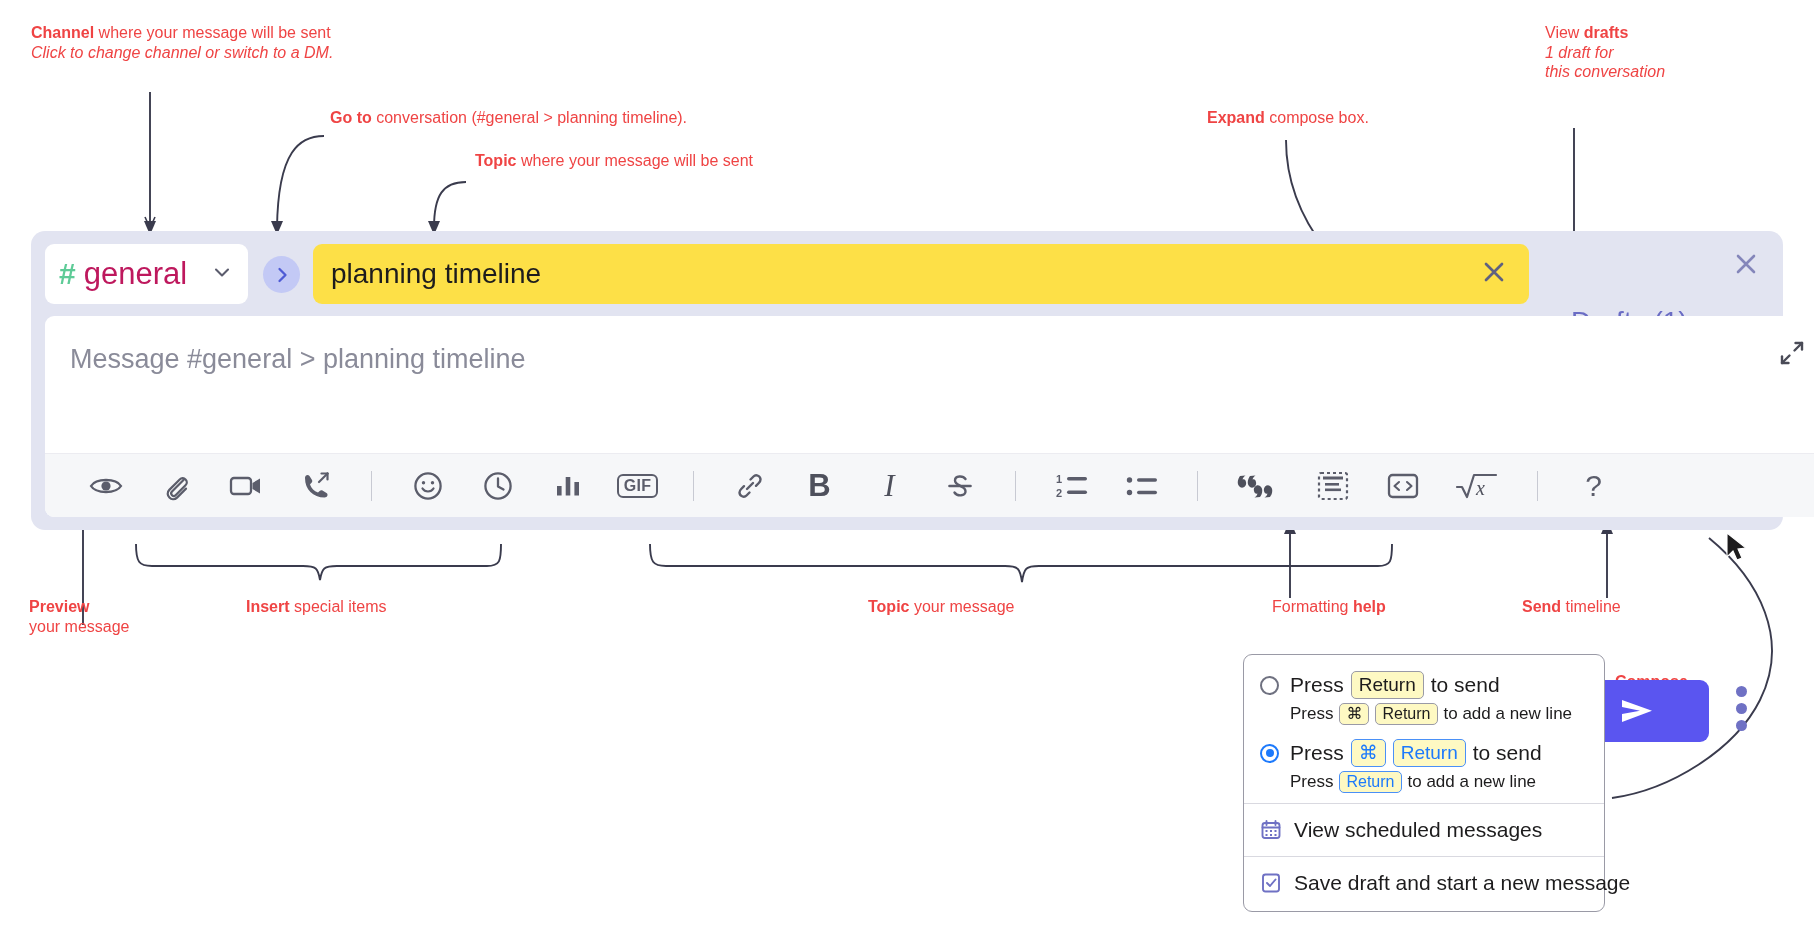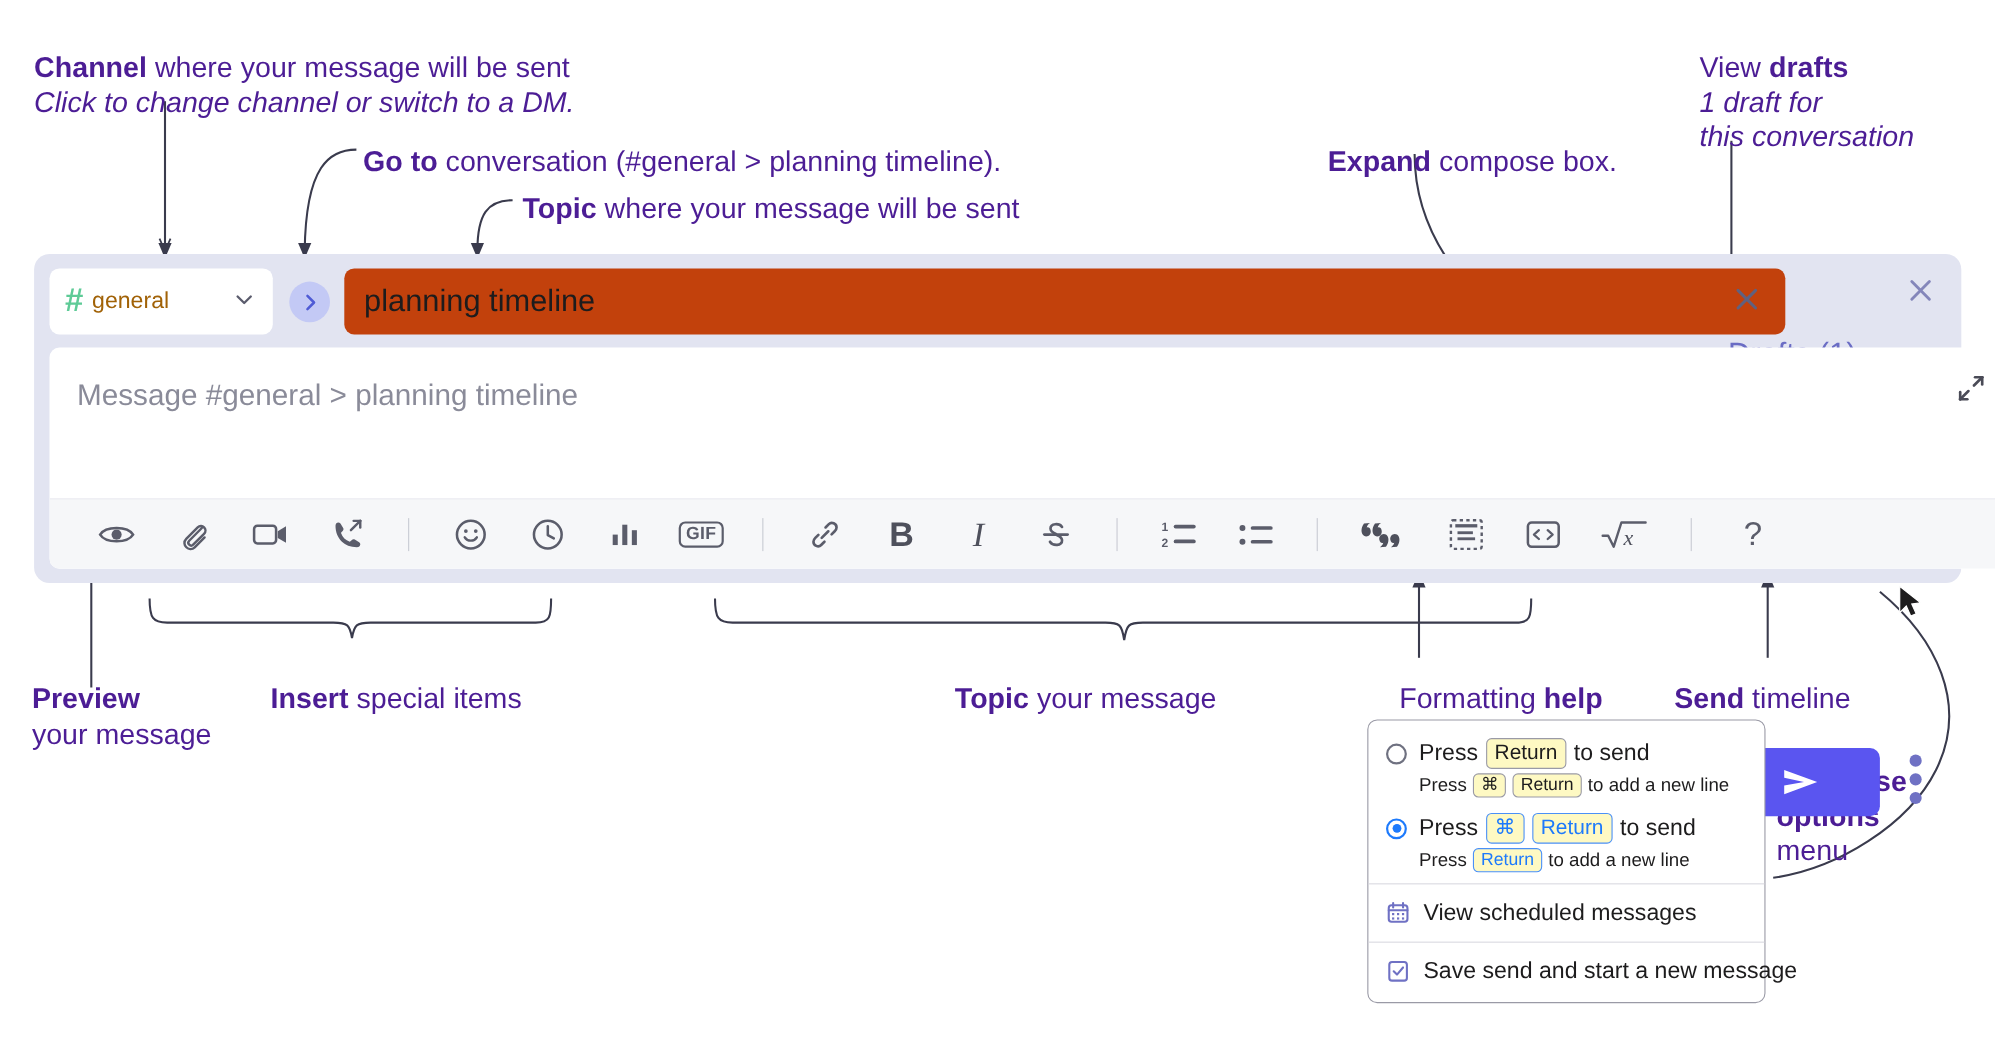--- a/index.html
+++ b/index.html
@@ -6,21 +6,21 @@
   html,body{
     width:1814px; height:944px;
     background:#ffffff;
     font-family:"Liberation Sans", sans-serif;
     color:#252639;
     overflow:hidden;
   }
   #stage{ position:relative; width:1814px; height:944px; }
 
   
-  .anno{ position:absolute; color:#4c1d95; font-size:26px; line-height:1.22; white-space:nowrap;margin-top:23px; }
+  .anno{ position:absolute; color:#ef4444; font-size:16px; line-height:1.22; white-space:nowrap; }
   .anno b{ font-weight:700; }
   .anno i{ }
 
   
   #lines{ position:absolute; left:0; top:0; width:1814px; height:944px; pointer-events:none; }
 
   
   #compose{
     position:absolute; left:31px; top:231px; width:1752px; height:299px;
     background:#e2e4f1; border-radius:14px;
@@ -30,33 +30,33 @@
   }
 
   .row-top{ position:absolute; left:0; top:0; height:60px; width:1492px; }
 
   .channel-pill{
     position:absolute; left:0; top:0; width:203px; height:60px;
     background:#ffffff; border-radius:9px;
     display:flex; align-items:center; padding:0 14px; gap:8px;
   }
   .hash{ color:#5ecb97; font-size:30px; font-weight:700; line-height:1; }
-  .channel-name{ font-size:21px; color:#a16207; }
+  .channel-name{ font-size:31px; color:#be185d; }
   .chev{ margin-left:auto; color:#5b5c6d; }
 
   .goto-btn{
     position:absolute; left:218px; top:12px; width:37px; height:37px;
     background:#c3c9f5; border-radius:50%;
     display:flex; align-items:center; justify-content:center;
   }
   .goto-btn svg{ display:block; }
 
   .topic-field{
-    position:absolute; left:268px; top:0; width:1310px; height:60px;
-    background:#c2410c; border-radius:9px;
+    position:absolute; left:268px; top:0; width:1216px; height:60px;
+    background:#fde047; border-radius:9px;
     display:flex; align-items:center; padding:0 18px;
   }
   .topic-value{ font-size:28px; color:#1d1c1d; }
   .topic-clear{ margin-left:auto; }
 
   .msgbox{
     position:absolute; left:0; top:72px; width:1780px; height:201px;
     background:#ffffff; border-radius:9px; overflow:hidden;
   }
   .msg-placeholder{
@@ -505,18 +505,18 @@
       <span>View scheduled messages</span>
     </div>
 
     <div class="menusep"></div>
 
     <div class="mitem">
       <svg width="22" height="22" viewBox="0 0 22 22">
         <rect x="3" y="2.5" width="16" height="17" rx="2.5" fill="none" stroke="#6f71c4" stroke-width="1.9"></rect>
         <path d="M7 11 L10 14 L15.5 7.5" stroke="#6f71c4" stroke-width="1.9" fill="none" stroke-linecap="round" stroke-linejoin="round"></path>
       </svg>
-      <span>Save send and start a new message</span>
+      <span>Save draft and start a new message</span>
     </div>
 
   </div>
 
 </div>
 
 </body></html>

